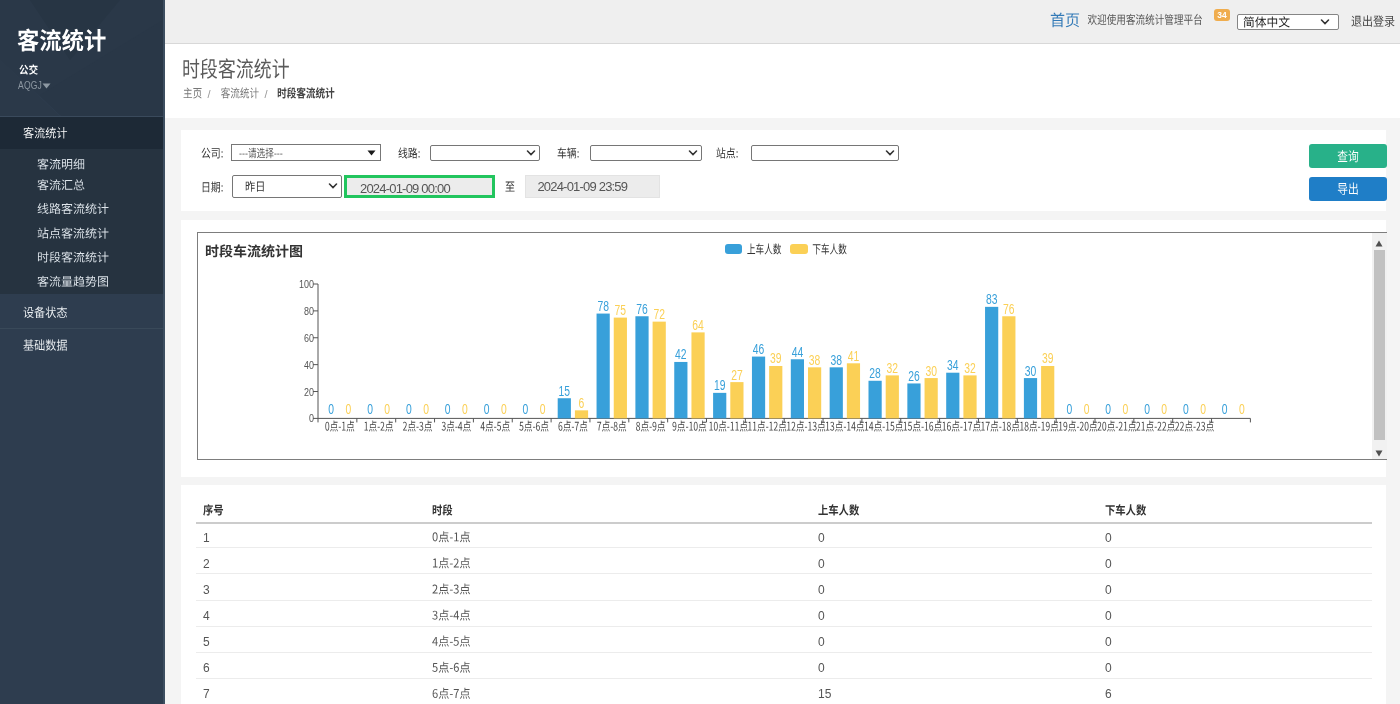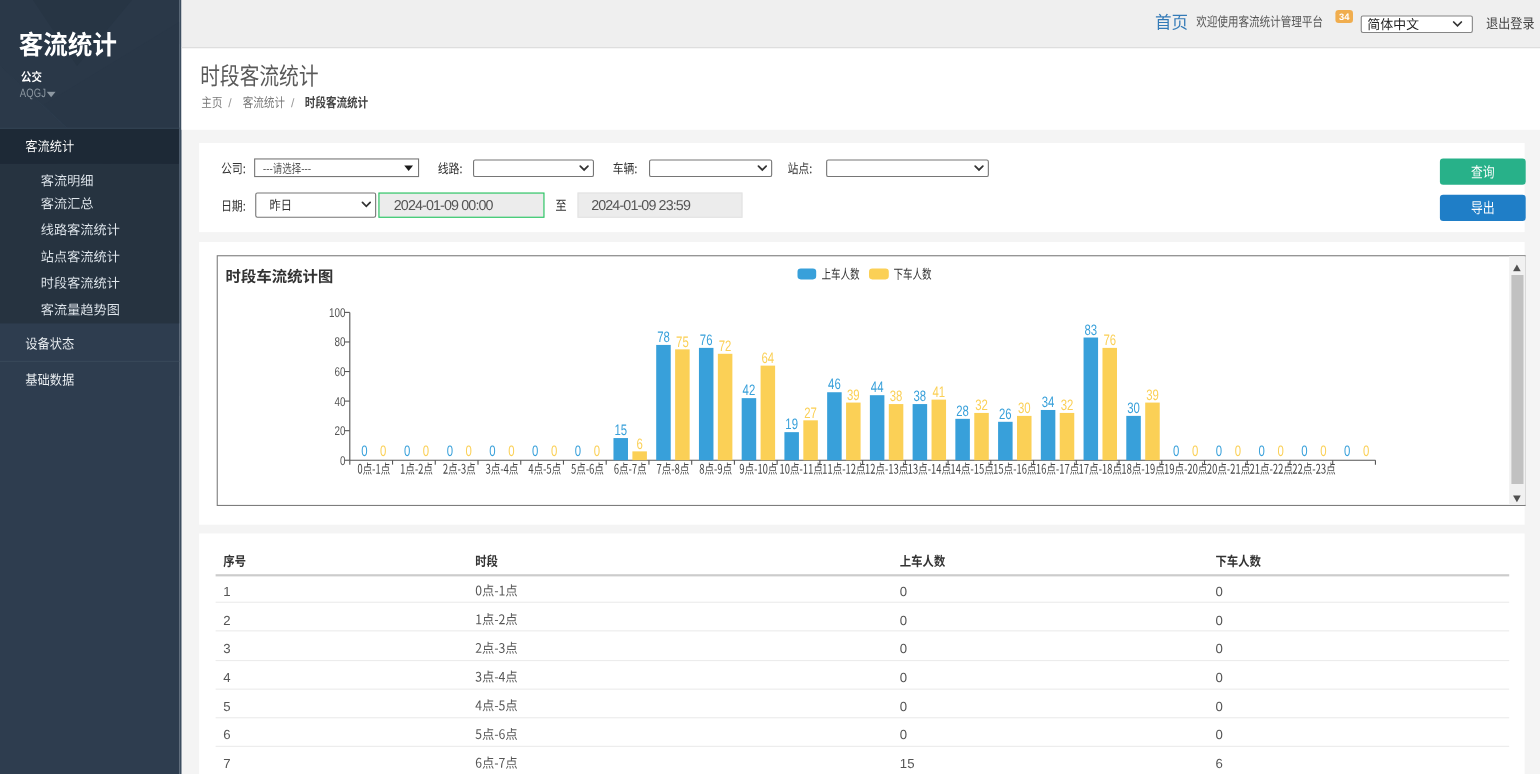--- a/index.html
+++ b/index.html
@@ -46,23 +46,23 @@
 <path d="M1.5 2 L5 5.5 L8.5 2" stroke="#333" stroke-width="1.6" fill="none" stroke-linecap="round"></path>
   </svg>
 <div class="abs" style="left:751px;top:144.5px;width:147.5px;height:16px;background:#fff;border:1px solid #767676;border-radius:2px"></div>
 <svg class="abs" style="left:884.5px;top:148.5px" width="10" height="8" viewBox="0 0 10 8">
 <path d="M1.5 2 L5 5.5 L8.5 2" stroke="#333" stroke-width="1.6" fill="none" stroke-linecap="round"></path>
   </svg>
 <div class="abs" style="left:231.5px;top:174.5px;width:110.5px;height:23px;background:#fff;border:1px solid #767676;border-radius:2px"></div>
 <svg class="abs" style="left:328px;top:182px" width="10" height="8" viewBox="0 0 10 8">
 <path d="M1.5 2 L5 5.5 L8.5 2" stroke="#333" stroke-width="1.6" fill="none" stroke-linecap="round"></path>
   </svg>
-<div class="abs" style="left:344px;top:174.5px;width:150.5px;height:23px;background:#ececec;border:1px solid #22c55e;font-size:13px;color:#555;line-height:21px;padding-left:13px;letter-spacing:-0.8px">2024-01-09 00:00</div>
+<div class="abs" style="left:344px;top:174.5px;width:150.5px;height:23px;background:#ececec;border:3px solid #22c55e;font-size:13px;color:#555;line-height:21px;padding-left:13px;letter-spacing:-0.8px">2024-01-09 00:00</div>
 <div class="abs" style="left:496.3px;top:174.5px;width:28px;height:23px;background:#fff"></div>
-<div class="abs" style="left:525.4px;top:174.5px;width:150px;height:23px;background:#ececec;border:1px solid #e3e3e3;font-size:13px;color:#555;line-height:21px;padding-left:11px;letter-spacing:-0.8px">2024-01-09 23:59</div>
+<div class="abs" style="left:525.4px;top:174.5px;width:135px;height:23px;background:#ececec;border:1px solid #e3e3e3;font-size:13px;color:#555;line-height:21px;padding-left:11px;letter-spacing:-0.8px">2024-01-09 23:59</div>
 <div class="abs" style="left:1309px;top:144px;width:78px;height:24px;background:#28b189;border-radius:3px"></div>
 <div class="abs" style="left:1309px;top:176.5px;width:78px;height:24px;background:#1f7ec7;border-radius:3px"></div>
 <div class="abs" style="left:181px;top:220px;width:1205px;height:257px;background:#ffffff"></div>
 <div class="abs" style="left:196.5px;top:231.5px;width:1190.5px;height:228.5px;background:#fff;border:1.5px solid #7d7d7d"></div>
 <div class="abs" style="left:724.8px;top:244px;width:17.5px;height:10px;background:#38a0da;border-radius:3px"></div>
 <div class="abs" style="left:790px;top:244px;width:17.5px;height:10px;background:#fbd056;border-radius:3px"></div>
 <svg class="abs" style="left:0;top:0;z-index:10" width="1400" height="704" viewBox="0 0 1400 704">
     <line x1="318" y1="284" x2="318" y2="418.4" stroke="#555" stroke-width="1"></line>
     <line x1="318" y1="418.4" x2="1250.4" y2="418.4" stroke="#555" stroke-width="1"></line>
     <line x1="313" y1="418.4" x2="318" y2="418.4" stroke="#555" stroke-width="1"></line>

